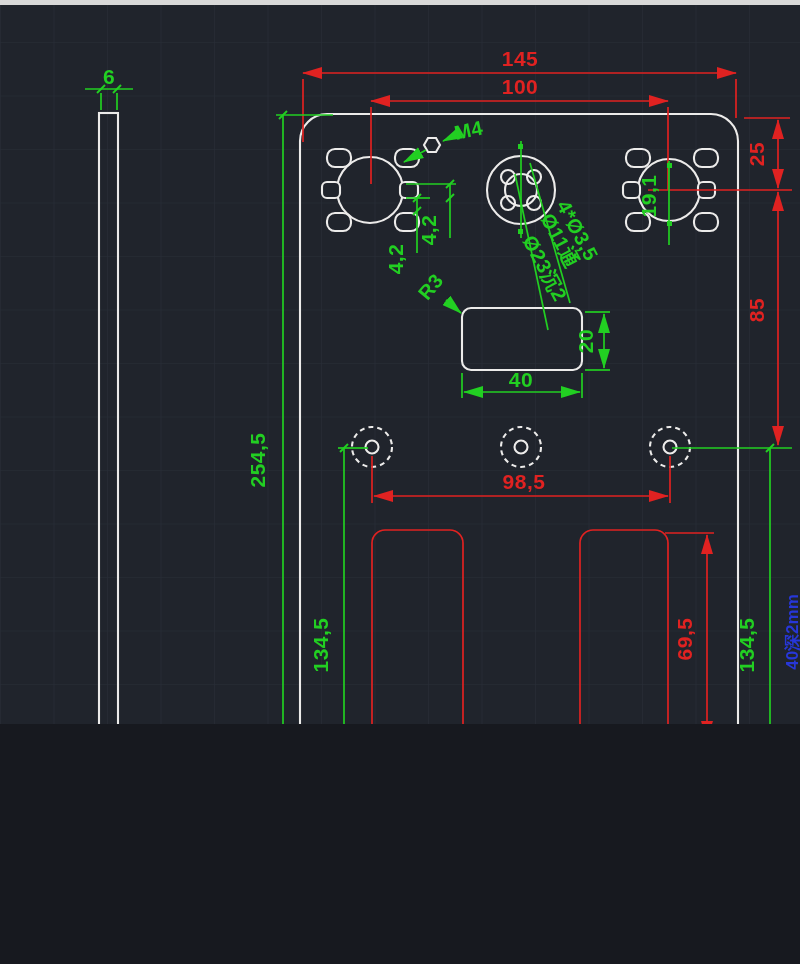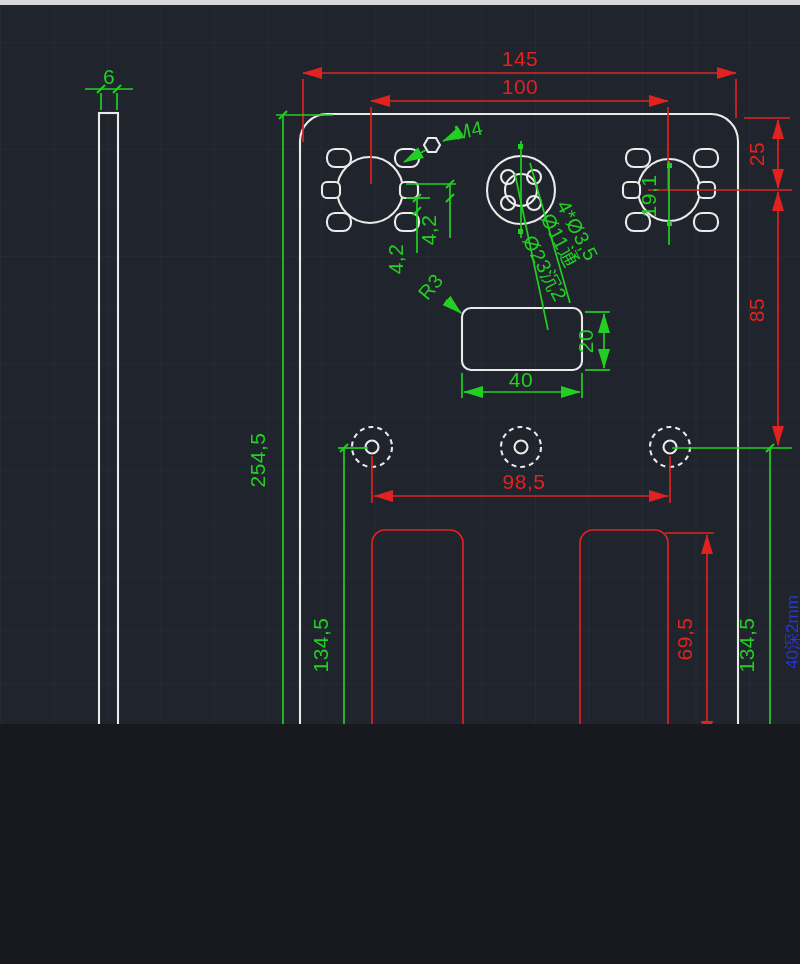--- a/index.html
+++ b/index.html
@@ -1,16 +1,16 @@
 <!DOCTYPE html>
 <html><head>
 <meta charset="utf-8">
 <style>
   html,body{margin:0;padding:0;background:#17191f;}
-  .stage{position:relative;width:800px;height:724px;overflow:hidden;background:#f0abfc;}
+  .stage{position:relative;width:800px;height:724px;overflow:hidden;background:#f0abfc;font-weight:bold;}
   svg{display:block;}
   text{font-family:"Liberation Sans","DejaVu Sans",sans-serif;}
   .tr{fill:#e02221;}
   .tg{fill:#22cf22;}
   .tb{fill:#2737d8;}
   .dim{font-size:21px;letter-spacing:0.5px;}
   .note{font-size:20px;letter-spacing:0.5px;}
   .lr{stroke:#e02221;stroke-width:1.7;fill:none;}
   .lg{stroke:#22cf22;stroke-width:1.7;fill:none;}
   .lw{stroke:#ecebea;stroke-width:2.1;fill:none;}

